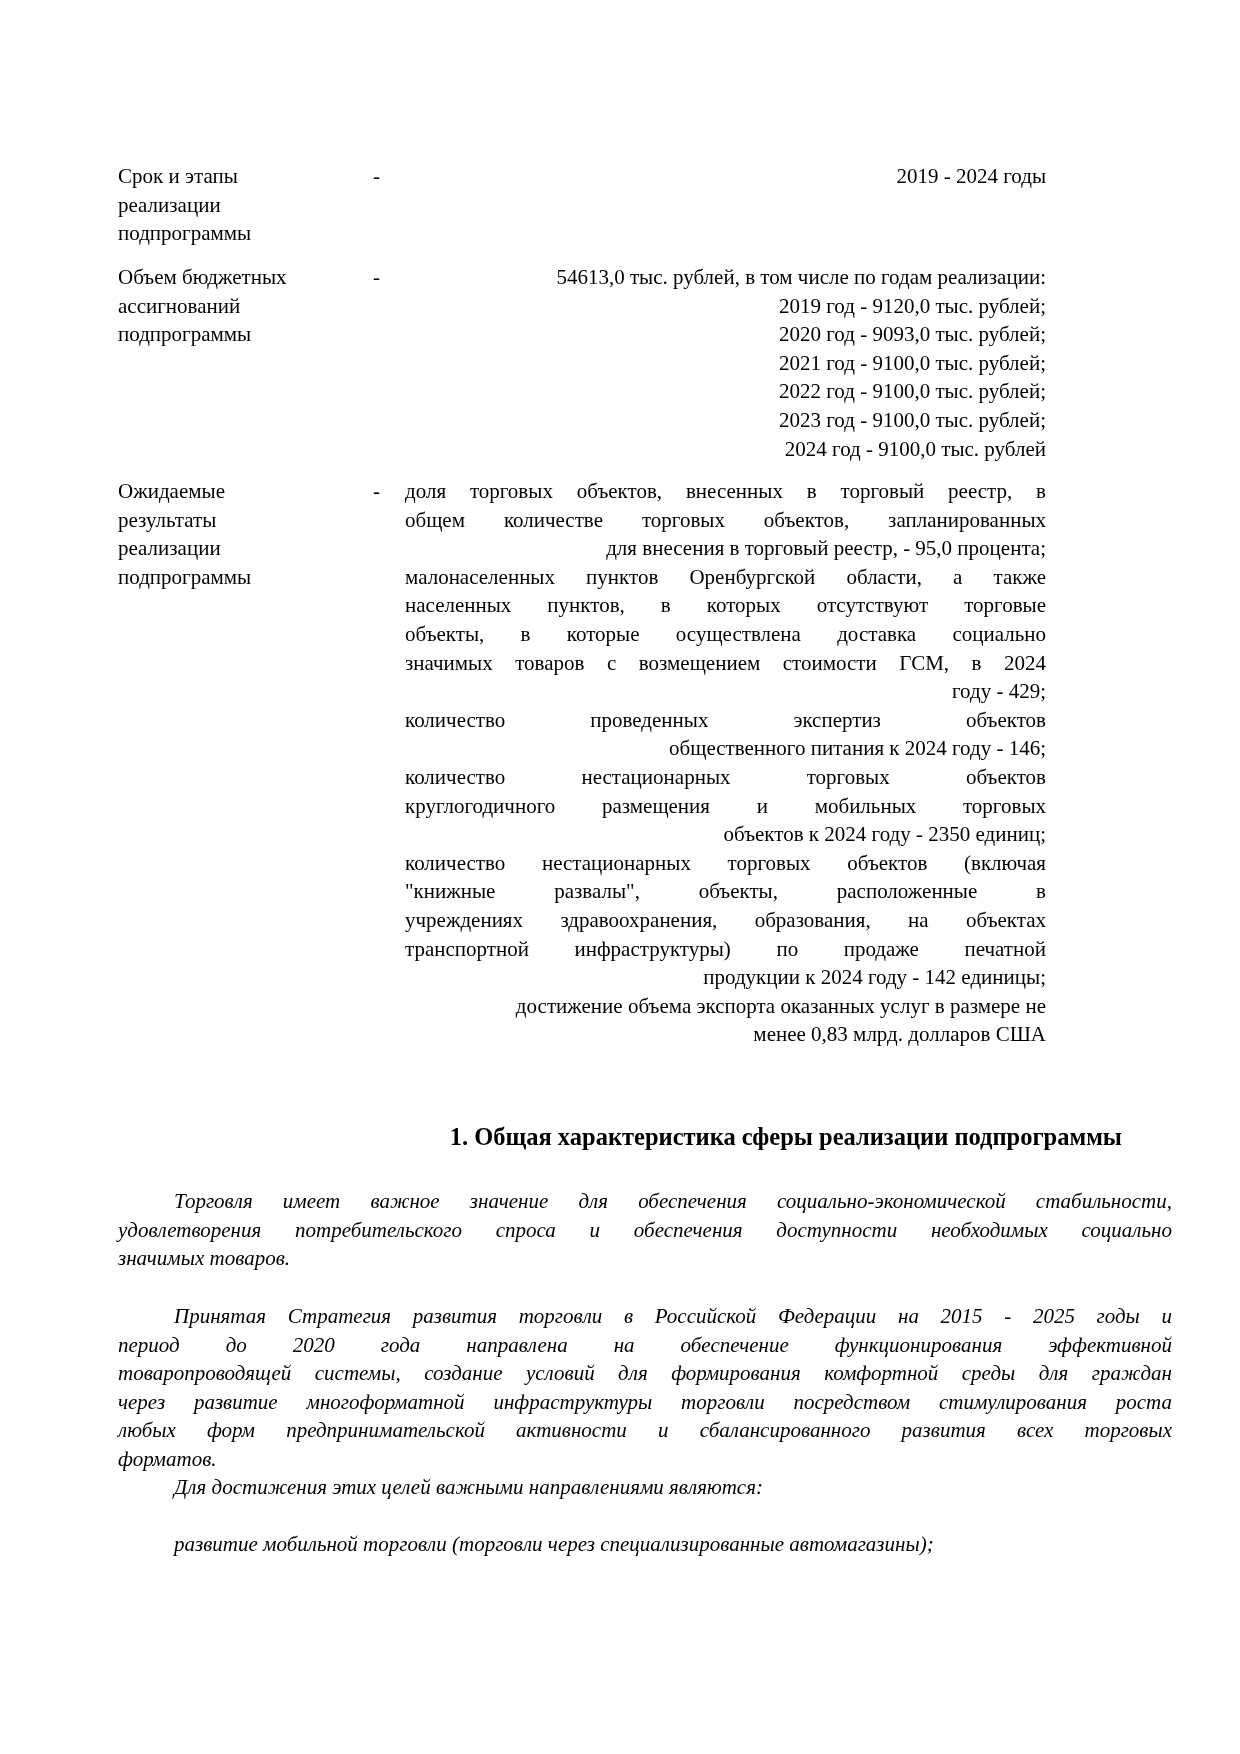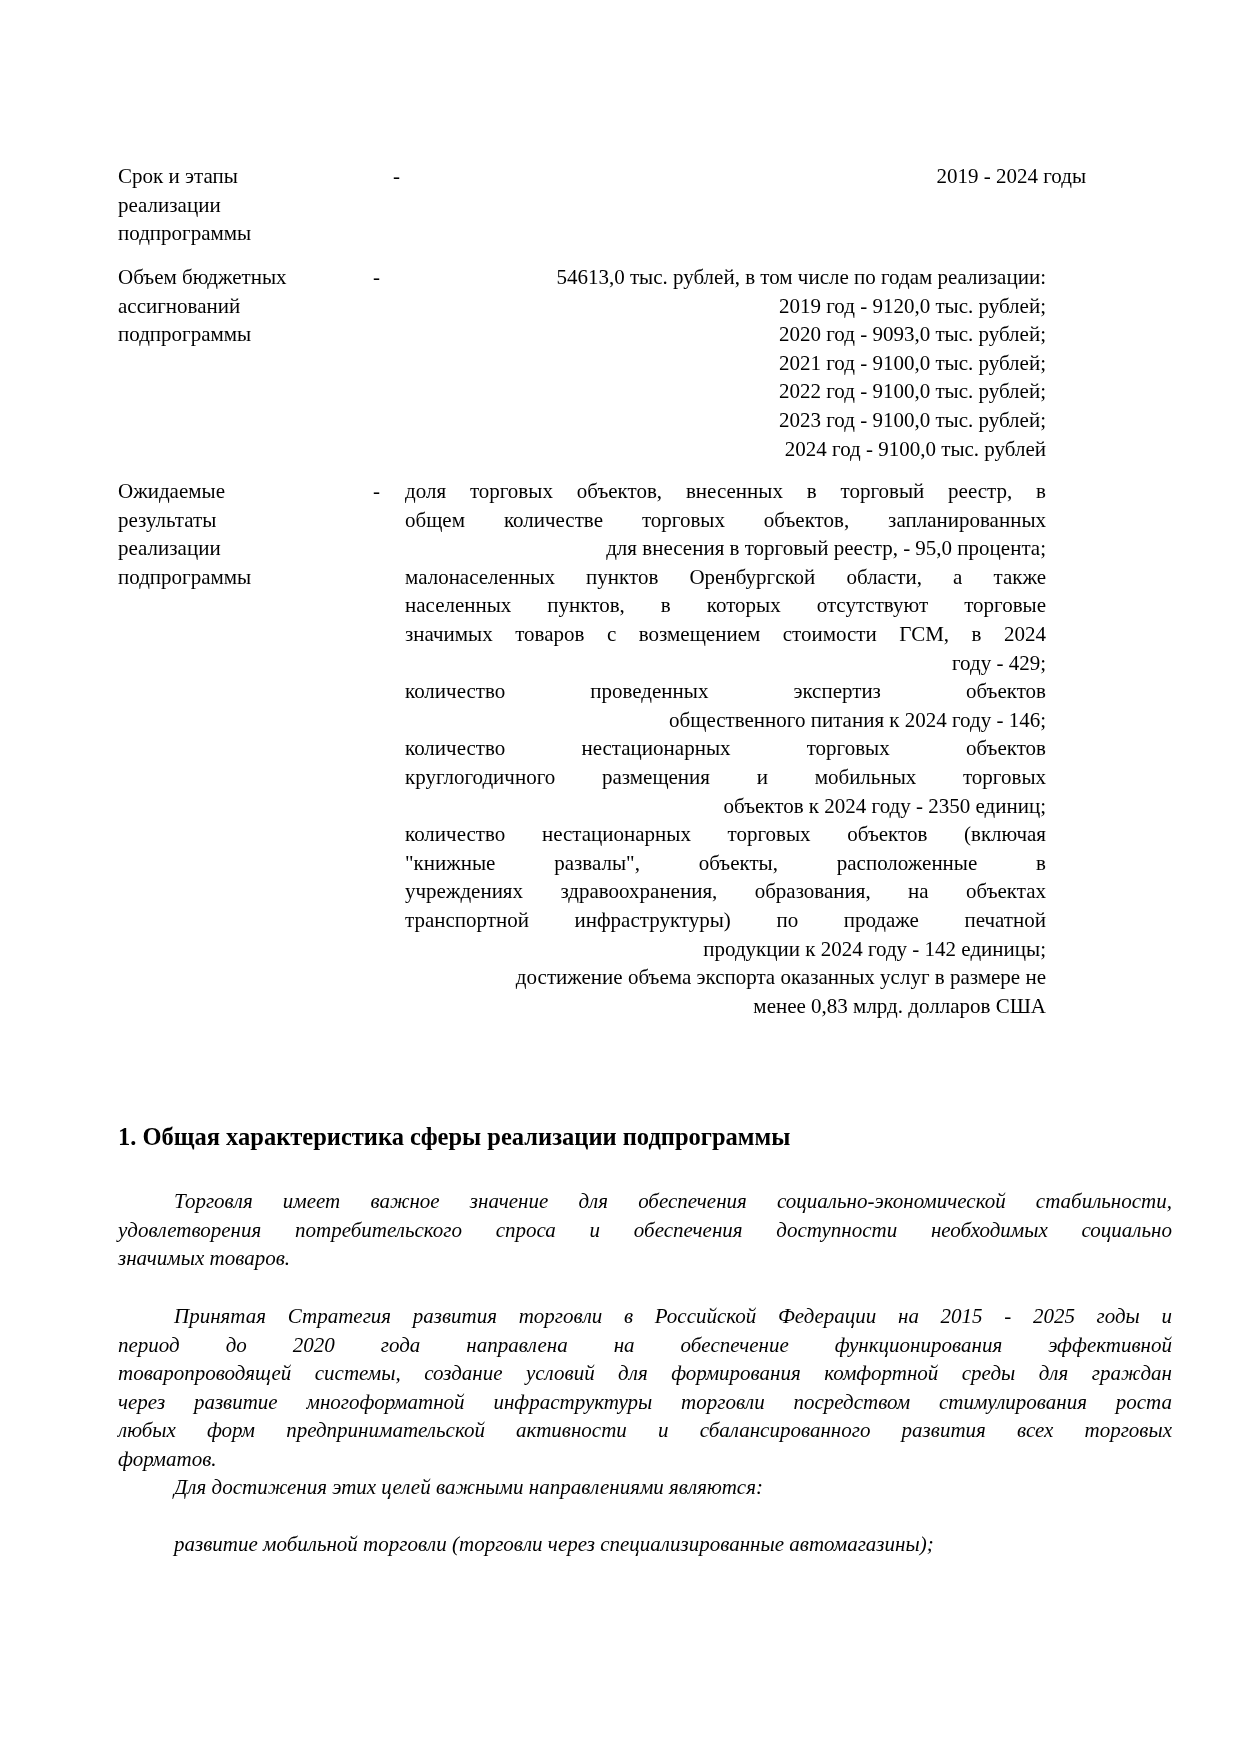--- a/index.html
+++ b/index.html
@@ -5,24 +5,24 @@
   html, body { margin: 0; padding: 0; background: #ffffff; }
   body { width: 1240px; height: 1754px; position: relative; overflow: hidden;
          font-family: "Liberation Serif", "DejaVu Serif", serif; color: #000; font-size: 21px; }
   .passport { position: absolute; left: 118px; top: 162px; width: 930px; }
   .prow { display: flex; line-height: 28.6px; }
   .plabel { width: 255px; flex: none; }
   .pdash { width: 32px; flex: none; text-align: left; }
   .pvalue { width: 641px; flex: none; text-align: justify; }
   .pvalue .jl { display: block; text-align: justify; text-align-last: justify; }
   .pvalue .nl { display: block; text-align: right; }
-  .row1 { height: 93px; gap: 20px; }
+  .row1 { height: 93px; }
   .row2 { margin-top: 8px; height: 214px; }
   .row3 { }
-  .heading { position: absolute; left: 118px; width: 1004px; top: 1122px; text-align: left;
+  .heading { position: absolute; left: 118px; width: 1004px; top: 1122px; text-align: right;
              font-weight: bold; font-size: 24.5px; line-height: 30px; }
   .body { position: absolute; left: 118px; width: 1054px; }
   .p1 { top: 1187px; }
   .p2 { top: 1302px; }
   .p3 { top: 1473px; }
   .p4 { top: 1530px; }
   .jline { display: block; text-align: justify; text-align-last: justify; font-style: italic; }
   .lline { display: block; text-align: left; font-style: italic; }
 </style>
 </head>
@@ -67,20 +67,21 @@
       <span style="display:block">реализации</span>
       <span style="display:block">подпрограммы</span>
     </div>
     <div class="pdash">-</div>
     <div class="pvalue">
       <span class="jl">доля торговых объектов, внесенных в торговый реестр, в</span>
       <span class="jl">общем количестве торговых объектов, запланированных</span>
       <span class="nl">для внесения в торговый реестр, - 95,0 процента;</span>
       <span class="jl">малонаселенных пунктов Оренбургской области, а также</span>
       <span class="jl">населенных пунктов, в которых отсутствуют торговые</span>
+      <span class="jl">объекты, в которые осуществлена доставка социально</span>
       <span class="jl">значимых товаров с возмещением стоимости ГСМ, в 2024</span>
       <span class="nl">году - 429;</span>
       <span class="jl">количество проведенных экспертиз объектов</span>
       <span class="nl">общественного питания к 2024 году - 146;</span>
       <span class="jl">количество нестационарных торговых объектов</span>
       <span class="jl">круглогодичного размещения и мобильных торговых</span>
       <span class="nl">объектов к 2024 году - 2350 единиц;</span>
       <span class="jl">количество нестационарных торговых объектов (включая</span>
       <span class="jl">"книжные развалы", объекты, расположенные в</span>
       <span class="jl">учреждениях здравоохранения, образования, на объектах</span>

